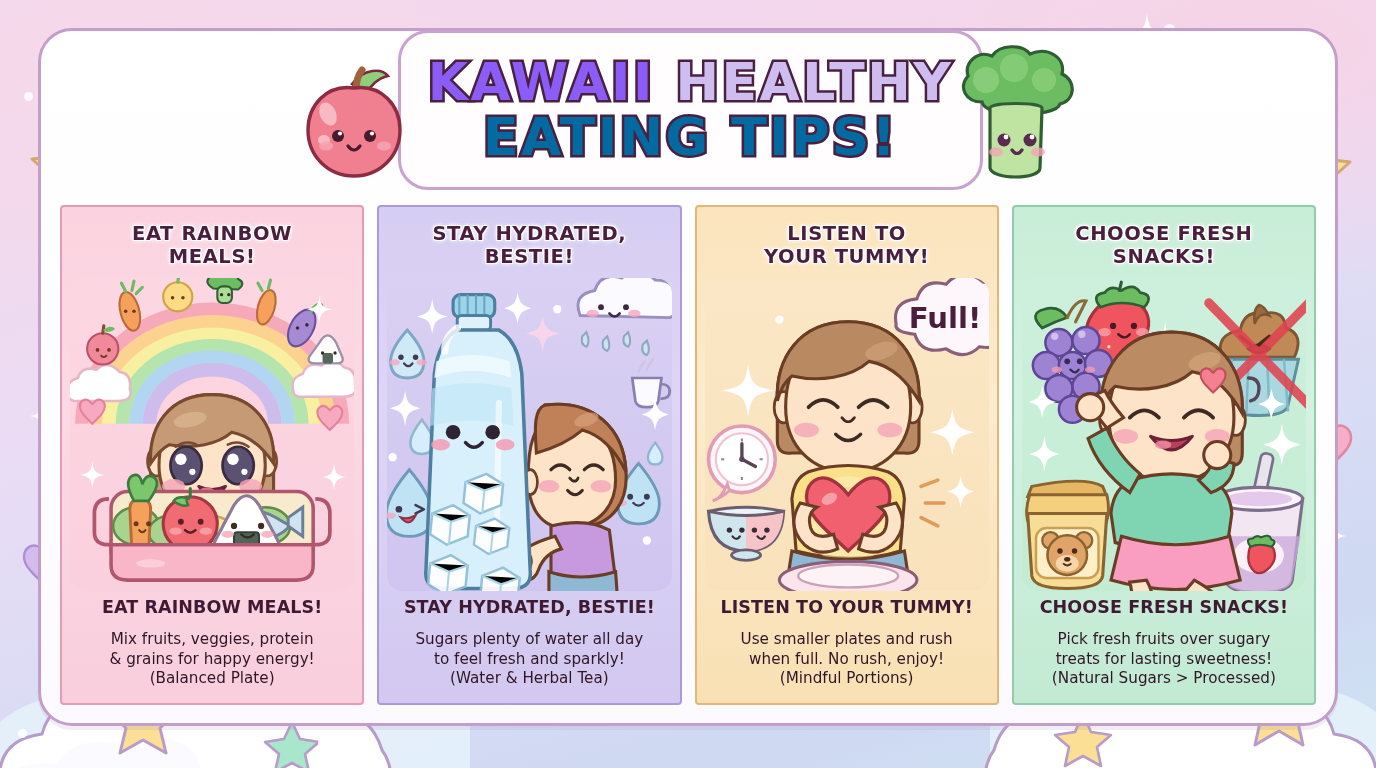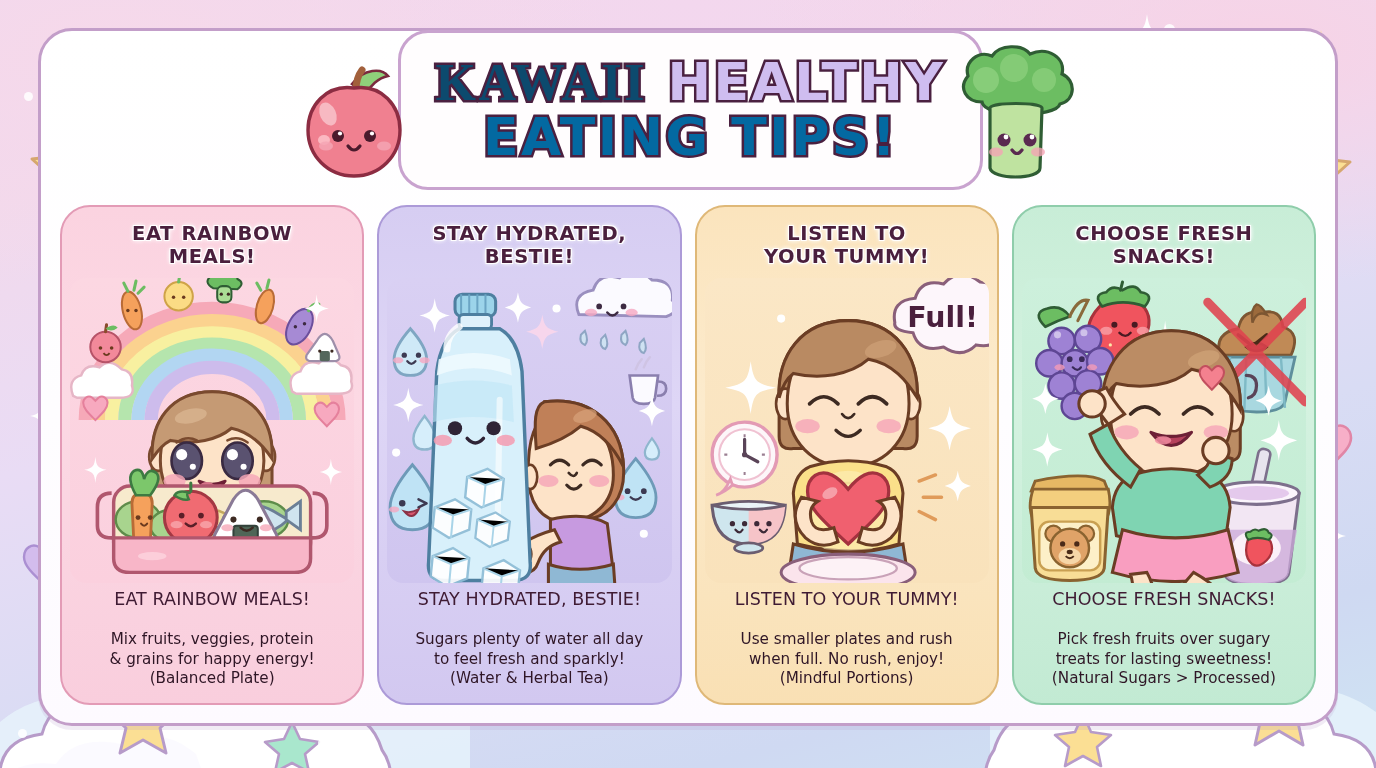--- a/index.html
+++ b/index.html
@@ -48,37 +48,37 @@
   .title-line {
     font-size:52px;
     font-weight:900;
     letter-spacing:2.5px;
     line-height:1.02;
     font-family:"DejaVu Sans", sans-serif;
     -webkit-text-stroke:5px #4a2040;
     paint-order:stroke fill;
     white-space:nowrap;
   }
-  .t-kawaii { color:#0c4a6e;font-family:Liberation Serif, serif; }
+  .t-kawaii { color:#8b5cf6; }
   .t-healthy { color:#cfbdf0;text-align:center; }
   .t-eating  { color:#0369a1; }
   .title-line.l2 { margin-top:2px; }
 
   .apple-mascot { position:absolute; left:300px; top:62px; z-index:7; }
   .broc-mascot  { position:absolute; left:952px; top:44px; z-index:7; }
 
   
   .cards {
     position:absolute;
     left:60px; right:60px; top:205px; height:500px;
     display:flex; gap:13px; z-index:5;
   }
   .card {
     flex:1;
-    border-radius:30px;
+    border-radius:4px;
     border:2.5px solid;
     position:relative;
     display:flex; flex-direction:column;
     overflow:hidden;
   }
   .card.c1 { background:linear-gradient(180deg,#fbd3e0 0%,#fcd9e4 40%,#f9cedd 100%); border-color:#e39bb6; }
   .card.c2 { background:linear-gradient(180deg,#d6cdf2 0%,#ded6f6 40%,#d2c8f0 100%); border-color:#ac9ad8; }
   .card.c3 { background:linear-gradient(180deg,#fbe4bd 0%,#fcebcd 40%,#f9e0b4 100%); border-color:#dfb878; }
   .card.c4 { background:linear-gradient(180deg,#c8edd7 0%,#d4f2e0 40%,#c2ead3 100%); border-color:#8fcdab; }
 
@@ -106,23 +106,23 @@
   .illus.i2 { background:linear-gradient(180deg,#d9d0f3 0%,#cfc5ef 100%); }
   .illus.i3 { background:linear-gradient(180deg,#fbe7c6 0%,#f9e2bb 100%); }
   .illus.i4 { background:linear-gradient(180deg,#cdf0dc 0%,#c3ecd3 100%); }
 
   .card-cap {
     padding:6px 8px 14px;
     text-align:center;
     z-index:3;
   }
   .cap-title {
-    font-size:17.5px; font-weight:400; color:#3f1b33;
+    font-size:17.5px; font-weight:700; color:#3f1b33;
     font-family:"DejaVu Sans", sans-serif;
-    letter-spacing:.1px; line-height:1.2; margin-bottom:20px;
+    letter-spacing:.1px; line-height:1.2; margin-bottom:12px;
     white-space:nowrap;
   }
   .cap-l {
     font-size:15.2px; color:#2f1626; line-height:1.3;
     font-family:"DejaVu Sans", sans-serif;
     white-space:nowrap;
   }
 
   svg { overflow:visible; }
 </style>

